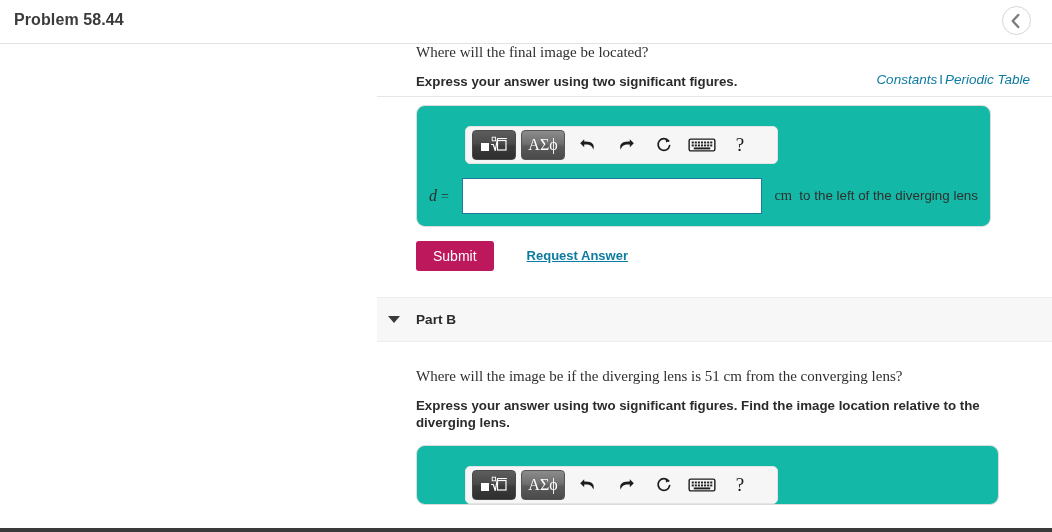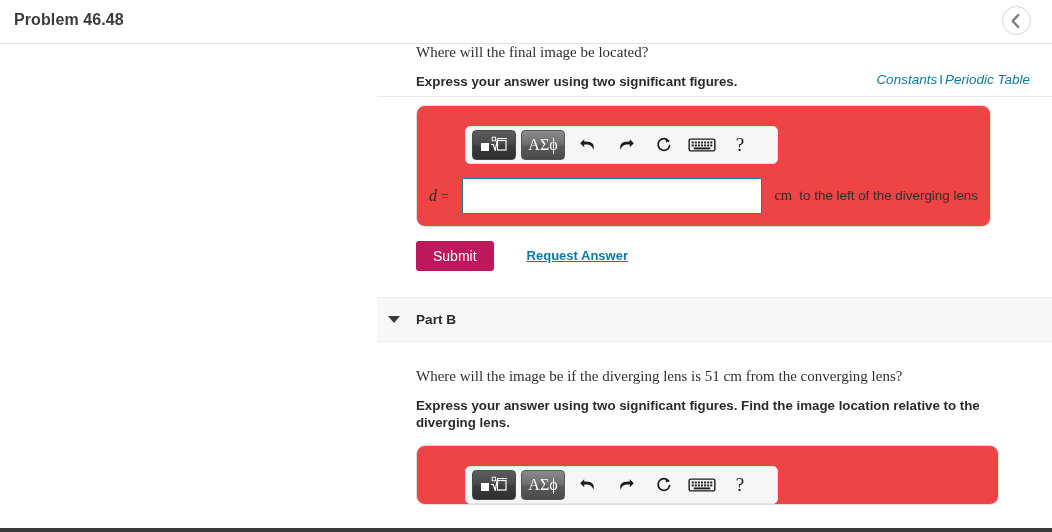--- a/index.html
+++ b/index.html
@@ -137,21 +137,21 @@
     max-width: 615px;
     line-height: 1.32;
   }
 
   
   .answer-box {
     margin-top: 14px;
     width: 575px;
     border: 1px solid #dcdcdc;
     border-radius: 9px;
-    background: #ef4444;
+    background: #14b8a6;
     box-sizing: border-box;
     padding: 20px 12px 12px 12px;
   }
   .mathbar {
     background: #f6f6f6;
     border: 1px solid #e4e4e4;
     border-radius: 5px;
     height: 38px;
     width: 313px;
     display: flex;
@@ -297,21 +297,21 @@
     position: absolute;
     left: 0; right: 0; bottom: 0;
     height: 4px;
     background: #3a3a3a;
   }
 </style>
 </head>
 <body>
 
 <div class="header">
-  <div class="problem-title">Problem 46.48</div>
+  <div class="problem-title">Problem 58.44</div>
 
   <div class="pager">
     <button class="circle-btn">
       <span>
         <svg class="mb-icon" width="12" height="12" viewBox="0 0 12 12" aria-hidden="true">
           <path d="M7.5 2 L3.8 6 L7.5 10" fill="none" stroke="#7d7d7d" stroke-width="1.6" stroke-linecap="round" stroke-linejoin="round"></path>
         </svg>
       </span>
     </button>
     <div class="pager-label">17 of 17</div>

